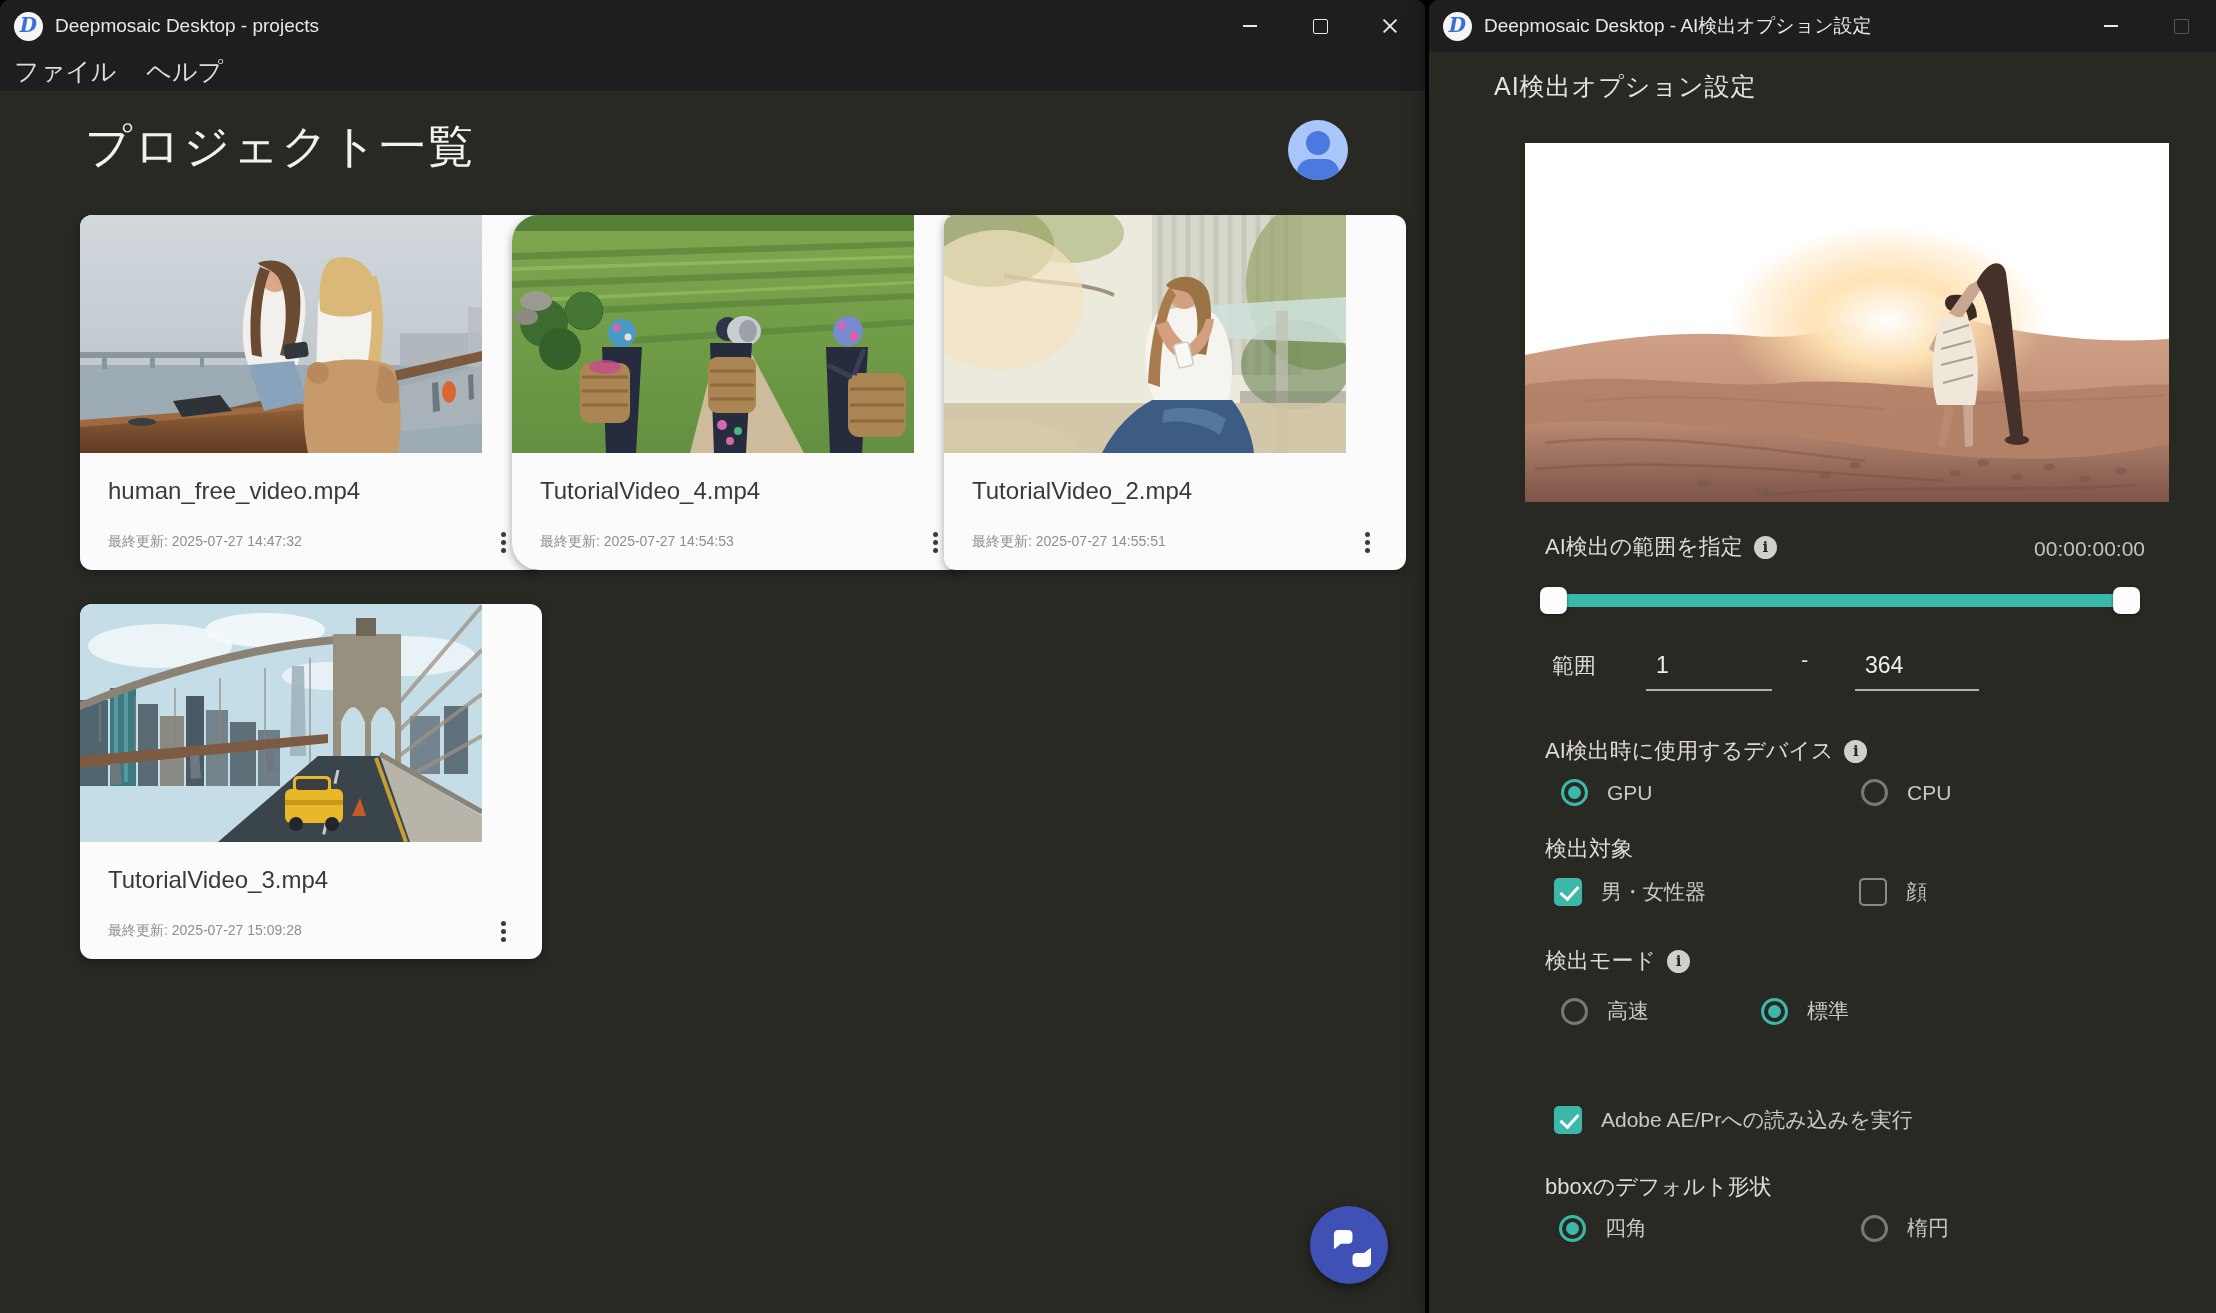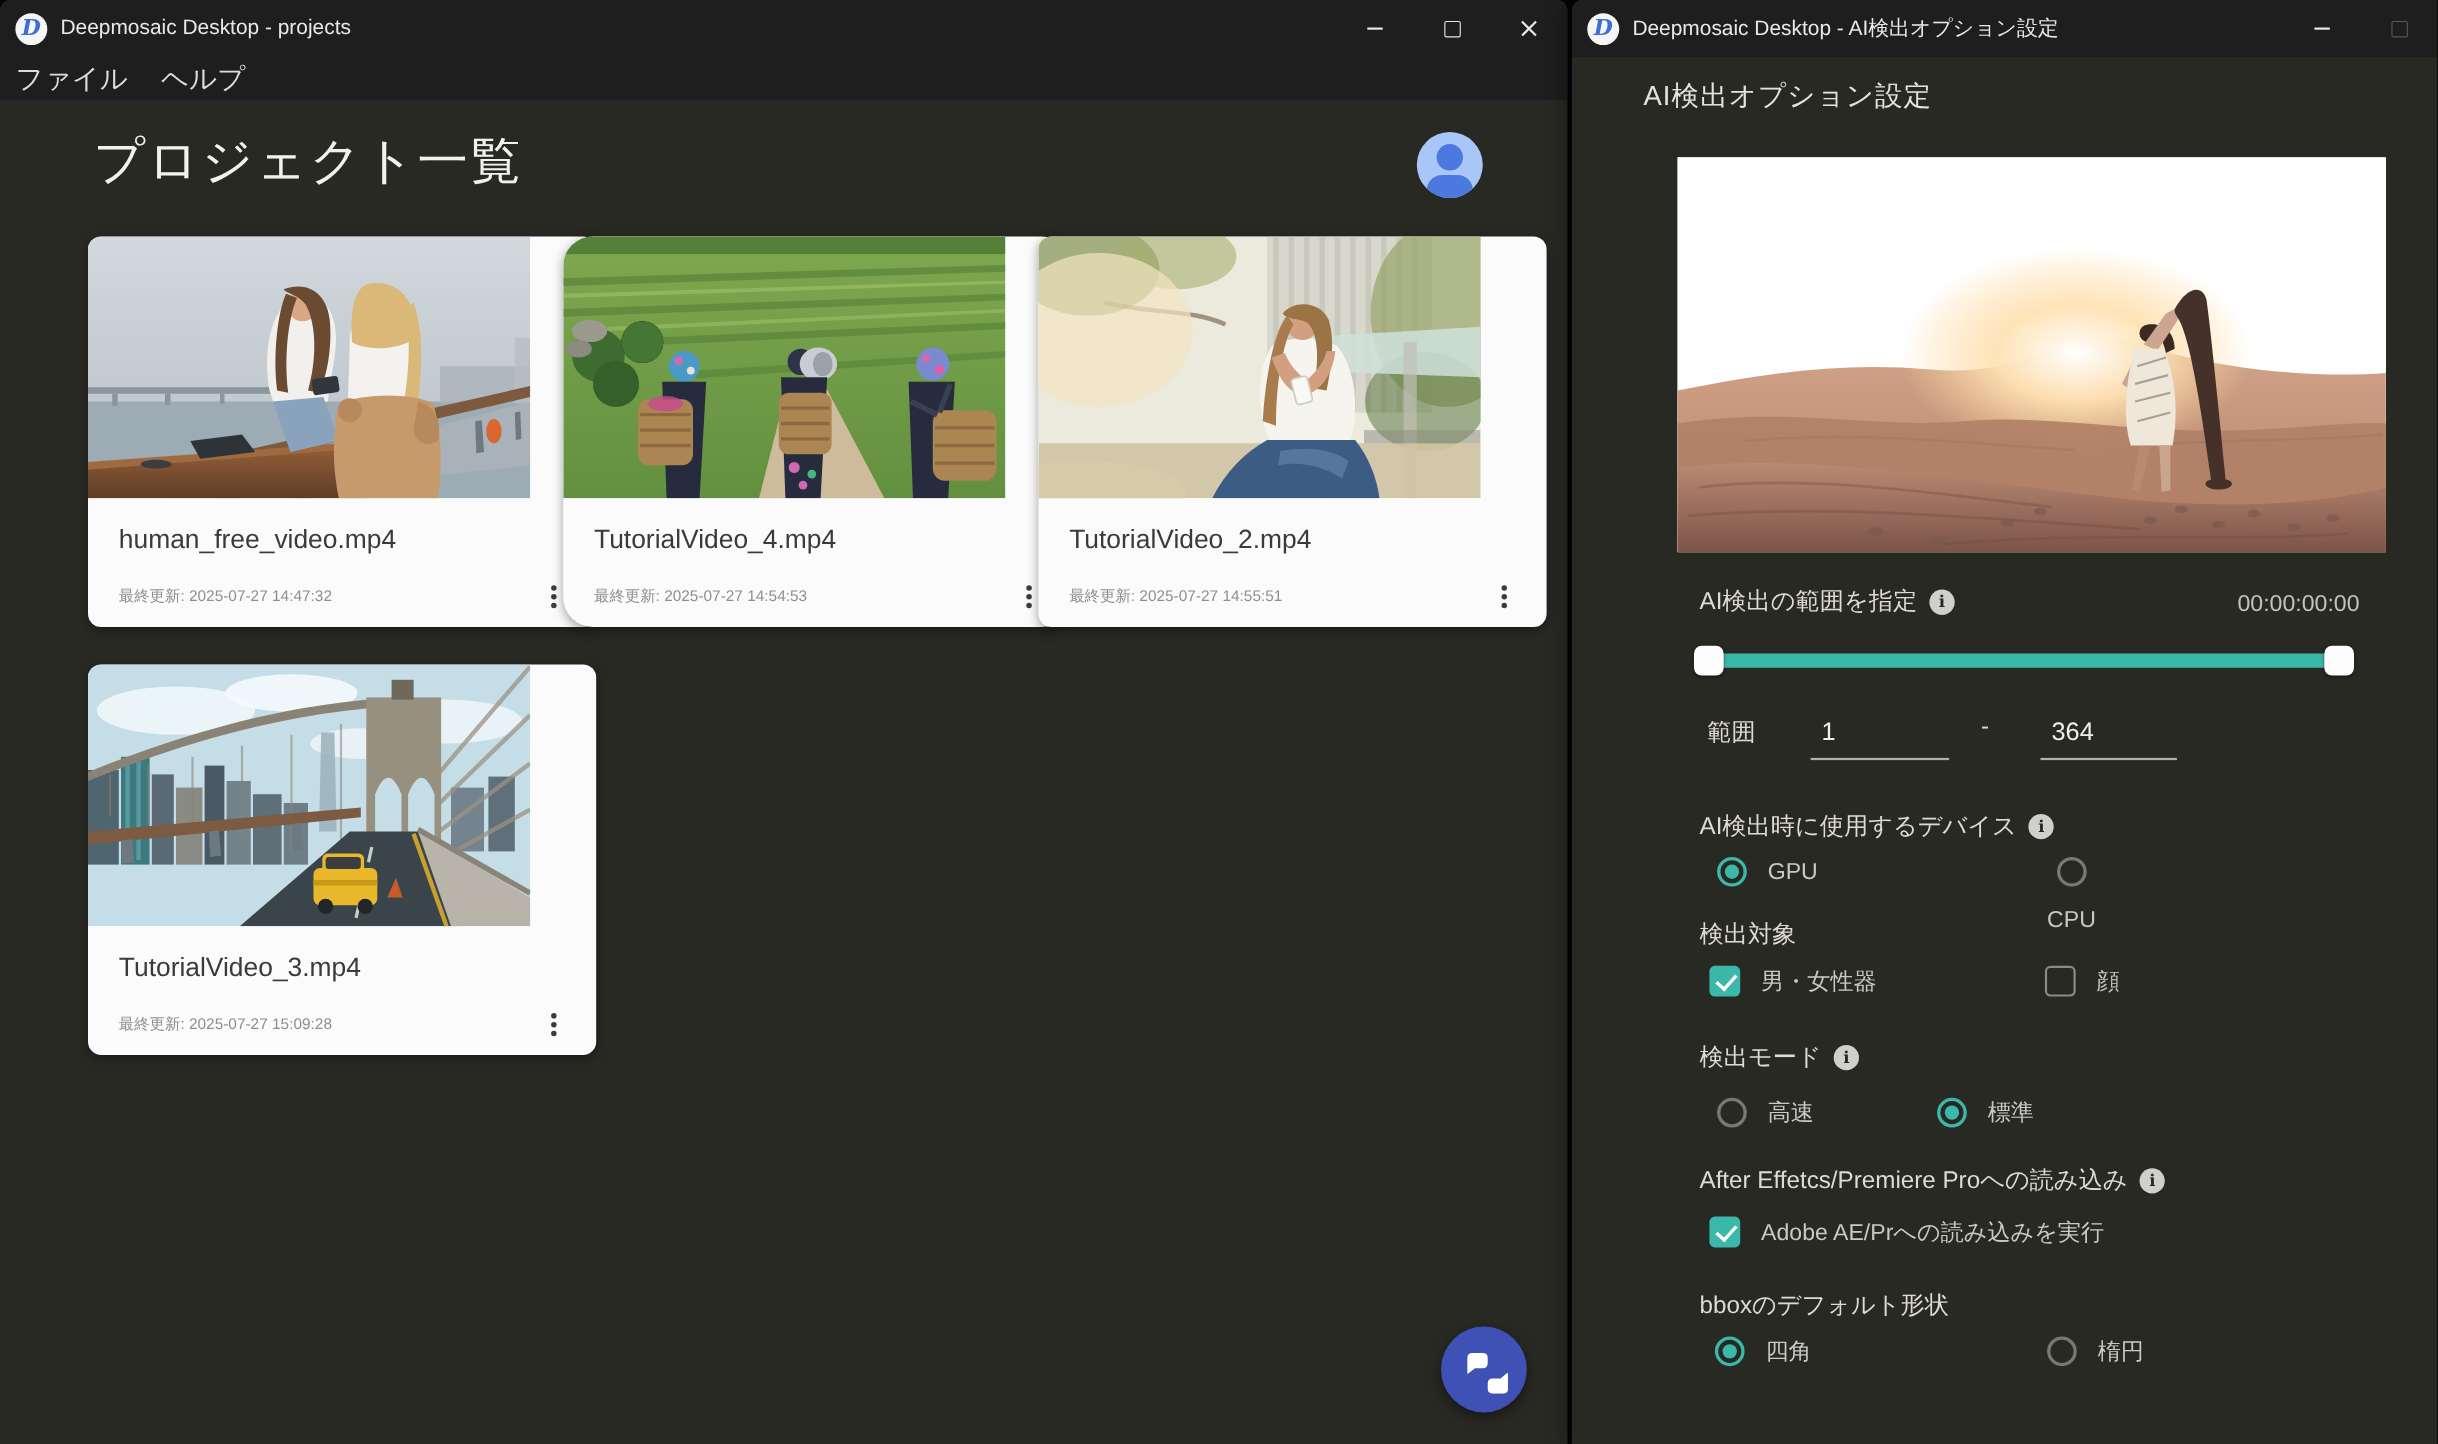--- a/index.html
+++ b/index.html
@@ -69,21 +69,21 @@
 
   .option{position:absolute;display:flex;align-items:center;gap:19px;}
   .option-label{font-size:21px;color:#c8c8c4;white-space:nowrap;}
   .radio{width:27px;height:27px;border:3px solid #787874;border-radius:50%;box-sizing:border-box;position:relative;flex:0 0 auto;}
   .radio[data-state="selected"]{border-color:#3cb8ab;}
   .radio[data-state="selected"]::after{content:"";position:absolute;inset:4px;background:#3cb8ab;border-radius:50%;}
   .checkbox{width:28px;height:28px;border:2.5px solid #8a8a86;border-radius:5px;box-sizing:border-box;position:relative;flex:0 0 auto;}
   .checkbox[data-state="checked"]{background:#3cb8ab;border-color:#3cb8ab;}
   .checkbox[data-state="checked"]::after{content:"";position:absolute;left:8px;top:2px;width:8px;height:15px;border:solid #fff;border-width:0 3px 3px 0;transform:rotate(42deg);}
 
-  #device-label{left:116px;top:736px;} #device-opt-0{left:132px;top:779px;} #device-opt-1{left:432px;top:779px;flex-direction:column;}
+  #device-label{left:116px;top:736px;} #device-opt-0{left:132px;top:779px;} #device-opt-1{left:432px;top:779px;}
   #target-label{left:116px;top:834px;} #target-opt-0{left:125px;top:878px;} #target-opt-1{left:430px;top:878px;}
   #mode-label{left:116px;top:946px;}   #mode-opt-0{left:132px;top:997px;}   #mode-opt-1{left:332px;top:997px;}
   #ae-label{left:116px;top:1058px;}    #ae-opt-0{left:125px;top:1106px;}
   #bbox-label{left:116px;top:1172px;}  #bbox-opt-0{left:130px;top:1214px;}  #bbox-opt-1{left:432px;top:1214px;}
   #range-label{left:116px;top:532px;}
 </style>
 </head>
 <body>
 
 <div id="screen">
@@ -452,24 +452,20 @@
     </div>
     <div class="option" id="mode-opt-0">
       <span class="radio" data-state="unselected"></span>
       <span class="option-label">高速</span>
     </div>
     <div class="option" id="mode-opt-1">
       <span class="radio" data-state="selected"></span>
       <span class="option-label">標準</span>
     </div>
 
-    <div class="section-label" id="ae-label">
-      <span>After Effetcs/Premiere Proへの読み込み</span>
-      <span class="info-icon"></span>
-    </div>
     <div class="option" id="ae-opt-0">
       <span class="checkbox" data-state="checked"></span>
       <span class="option-label">Adobe AE/Prへの読み込みを実行</span>
     </div>
 
     <div class="section-label" id="bbox-label">
       <span>bboxのデフォルト形状</span>
     </div>
     <div class="option" id="bbox-opt-0">
       <span class="radio" data-state="selected"></span>

